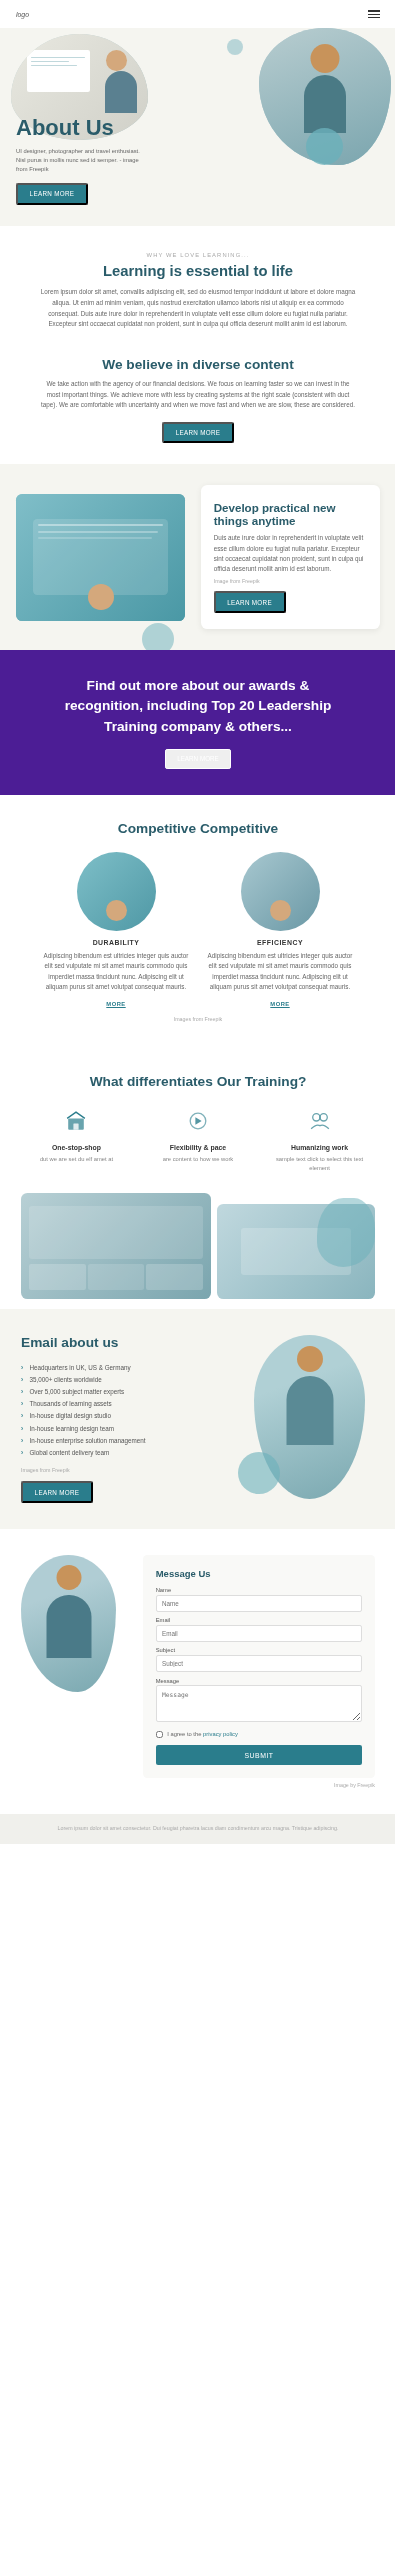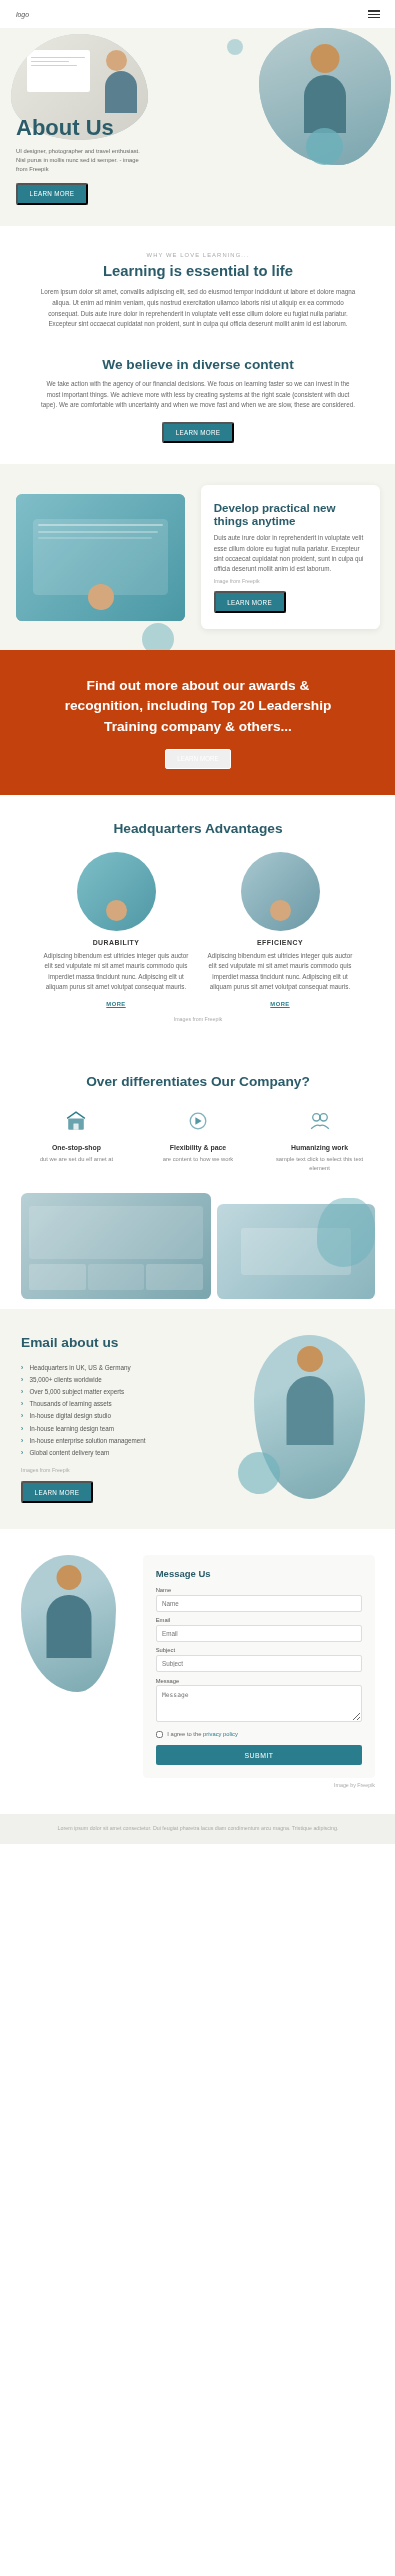--- a/index.html
+++ b/index.html
@@ -117,27 +117,27 @@
   <div style="background:#fff;border-radius:6.3px;padding:16px 12.7px;flex:1;box-shadow:0 1.1px 6.3px rgba(0,0,0,0.07);">
     <h2 style="font-size:11.6px;font-weight:700;color:#2a5c6a;margin-bottom:6.3px;">Develop practical new things anytime</h2>
     <p style="font-size:6.3px;color:#666;line-height:1.6;margin-bottom:4.2px;">Duis aute irure dolor in reprehenderit in voluptate velit esse cillum dolore eu fugiat nulla pariatur. Excepteur sint occaecat cupidatat non proident, sunt in culpa qui officia deserunt mollit anim id est laborum.</p>
     <p style="font-size:5.3px;color:#aaa;margin-bottom:7.4px;">Image from Freepik</p>
     <button class="btn-learn">LEARN MORE</button>
   </div>
 
   <div style="position:absolute;bottom:-5.3px;left:142px;width:32px;height:32px;background:#6ab0ba;border-radius:50%;opacity:0.5;"></div>
 </section>
 
-<section style="background:#c2410c;color:#fff;padding:26px 58px;text-align:center;">
+<section style="background:#4c1d95;color:#fff;padding:26px 58px;text-align:center;">
   <h2 style="font-size:13.7px;font-weight:700;line-height:1.5;margin-bottom:11.6px;">Find out more about our awards &amp; recognition, including Top 20 Leadership Training company &amp; others...</h2>
   <button class="btn-learn-outline">LEARN MORE</button>
 </section>
 
 <section style="padding:26px 21px;text-align:center;">
-  <h2 style="font-size:13.7px;font-weight:700;color:#2a5c6a;margin-bottom:16px;">Headquarters Advantages</h2>
+  <h2 style="font-size:13.7px;font-weight:700;color:#2a5c6a;margin-bottom:16px;">Competitive Competitive</h2>
   <div style="display:flex;gap:16px;justify-content:center;margin-bottom:8.4px;">
 
     <div style="flex:1;max-width:148px;">
       <div style="width:79px;height:79px;border-radius:50%;background:linear-gradient(135deg,#8ecad0 0%,#4a98a5 100%);margin:0 auto 8.4px;overflow:hidden;">
         <div style="width:100%;height:100%;background:linear-gradient(135deg,#7ebfc8 0%,#4f98a5 100%);display:flex;align-items:flex-end;justify-content:center;padding-bottom:5.3px;">
           <div style="width:21px;height:21px;background:#d4a87c;border-radius:50%;margin-bottom:4.2px;"></div>
         </div>
       </div>
       <p style="font-size:6.9px;font-weight:700;color:#333;letter-spacing:0.5px;text-transform:uppercase;margin-bottom:5.3px;">DURABILITY</p>
       <p style="font-size:6.3px;color:#666;line-height:1.6;margin-bottom:6.3px;">Adipiscing bibendum est ultricies integer quis auctor elit sed vulputate mi sit amet mauris commodo quis imperdiet massa tincidunt nunc. Adipiscing elit ut aliquam purus sit amet volutpat consequat mauris.</p>
@@ -152,21 +152,21 @@
       </div>
       <p style="font-size:6.9px;font-weight:700;color:#333;letter-spacing:0.5px;text-transform:uppercase;margin-bottom:5.3px;">EFFICIENCY</p>
       <p style="font-size:6.3px;color:#666;line-height:1.6;margin-bottom:6.3px;">Adipiscing bibendum est ultricies integer quis auctor elit sed vulputate mi sit amet mauris commodo quis imperdiet massa tincidunt nunc. Adipiscing elit ut aliquam purus sit amet volutpat consequat mauris.</p>
       <button class="btn-more" style="background:none;border:none;">MORE</button>
     </div>
   </div>
   <p style="font-size:5.3px;color:#aaa;">Images from Freepik</p>
 </section>
 
 <section style="padding:26px 21px 0;">
-  <h2 style="font-size:13.7px;font-weight:700;color:#2a5c6a;margin-bottom:16px;text-align:center;">Over differentiates Our Company?</h2>
+  <h2 style="font-size:13.7px;font-weight:700;color:#2a5c6a;margin-bottom:16px;text-align:center;">What differentiates Our Training?</h2>
   <div style="display:flex;gap:10.6px;justify-content:center;margin-bottom:10.6px;">
 
     <div style="flex:1;text-align:center;padding:0 5.3px;">
       <div style="width:32px;height:32px;margin:0 auto 6.3px;display:flex;align-items:center;justify-content:center;">
         <svg viewBox="0 0 50 50" width="26" height="26" fill="none" xmlns="http://www.w3.org/2000/svg">
           <rect x="10" y="20" width="30" height="22" rx="2" fill="#2a7d8c" opacity="0.7"></rect>
           <path d="M8 20 L25 8 L42 20" stroke="#2a7d8c" stroke-width="2.5" fill="none"></path>
           <rect x="20" y="30" width="10" height="12" rx="1" fill="#fff" opacity="0.8"></rect>
         </svg>
       </div>

